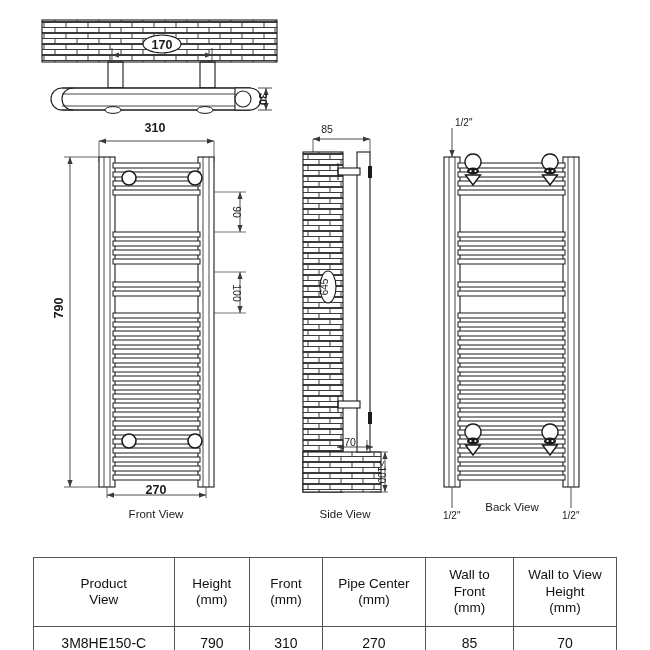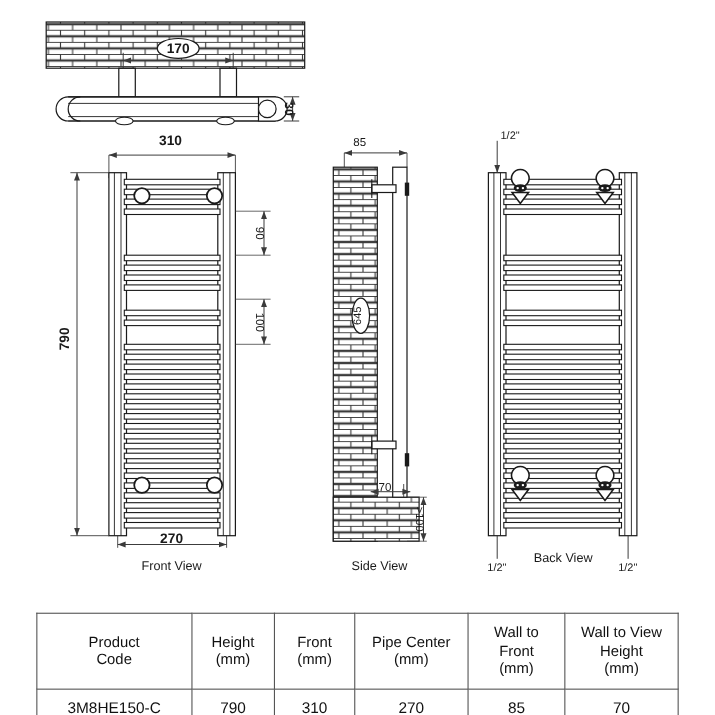--- a/index.html
+++ b/index.html
@@ -347,21 +347,21 @@
 
     <text x="512" y="511" text-anchor="middle" font-size="11.5">Back View</text>
   </g>
 </svg>
 
 <table class="tbl">
   <tbody>
     <tr class="hdr">
       <td class="c0">
         <span class="hdr-line">Product</span>
-        <span class="hdr-line">Code</span>
+        <span class="hdr-line">View</span>
       </td>
       <td class="c1">
         <span class="hdr-line">Height</span>
         <span class="hdr-line">(mm)</span>
       </td>
       <td class="c2">
         <span class="hdr-line">Front</span>
         <span class="hdr-line">(mm)</span>
       </td>
       <td class="c3">

